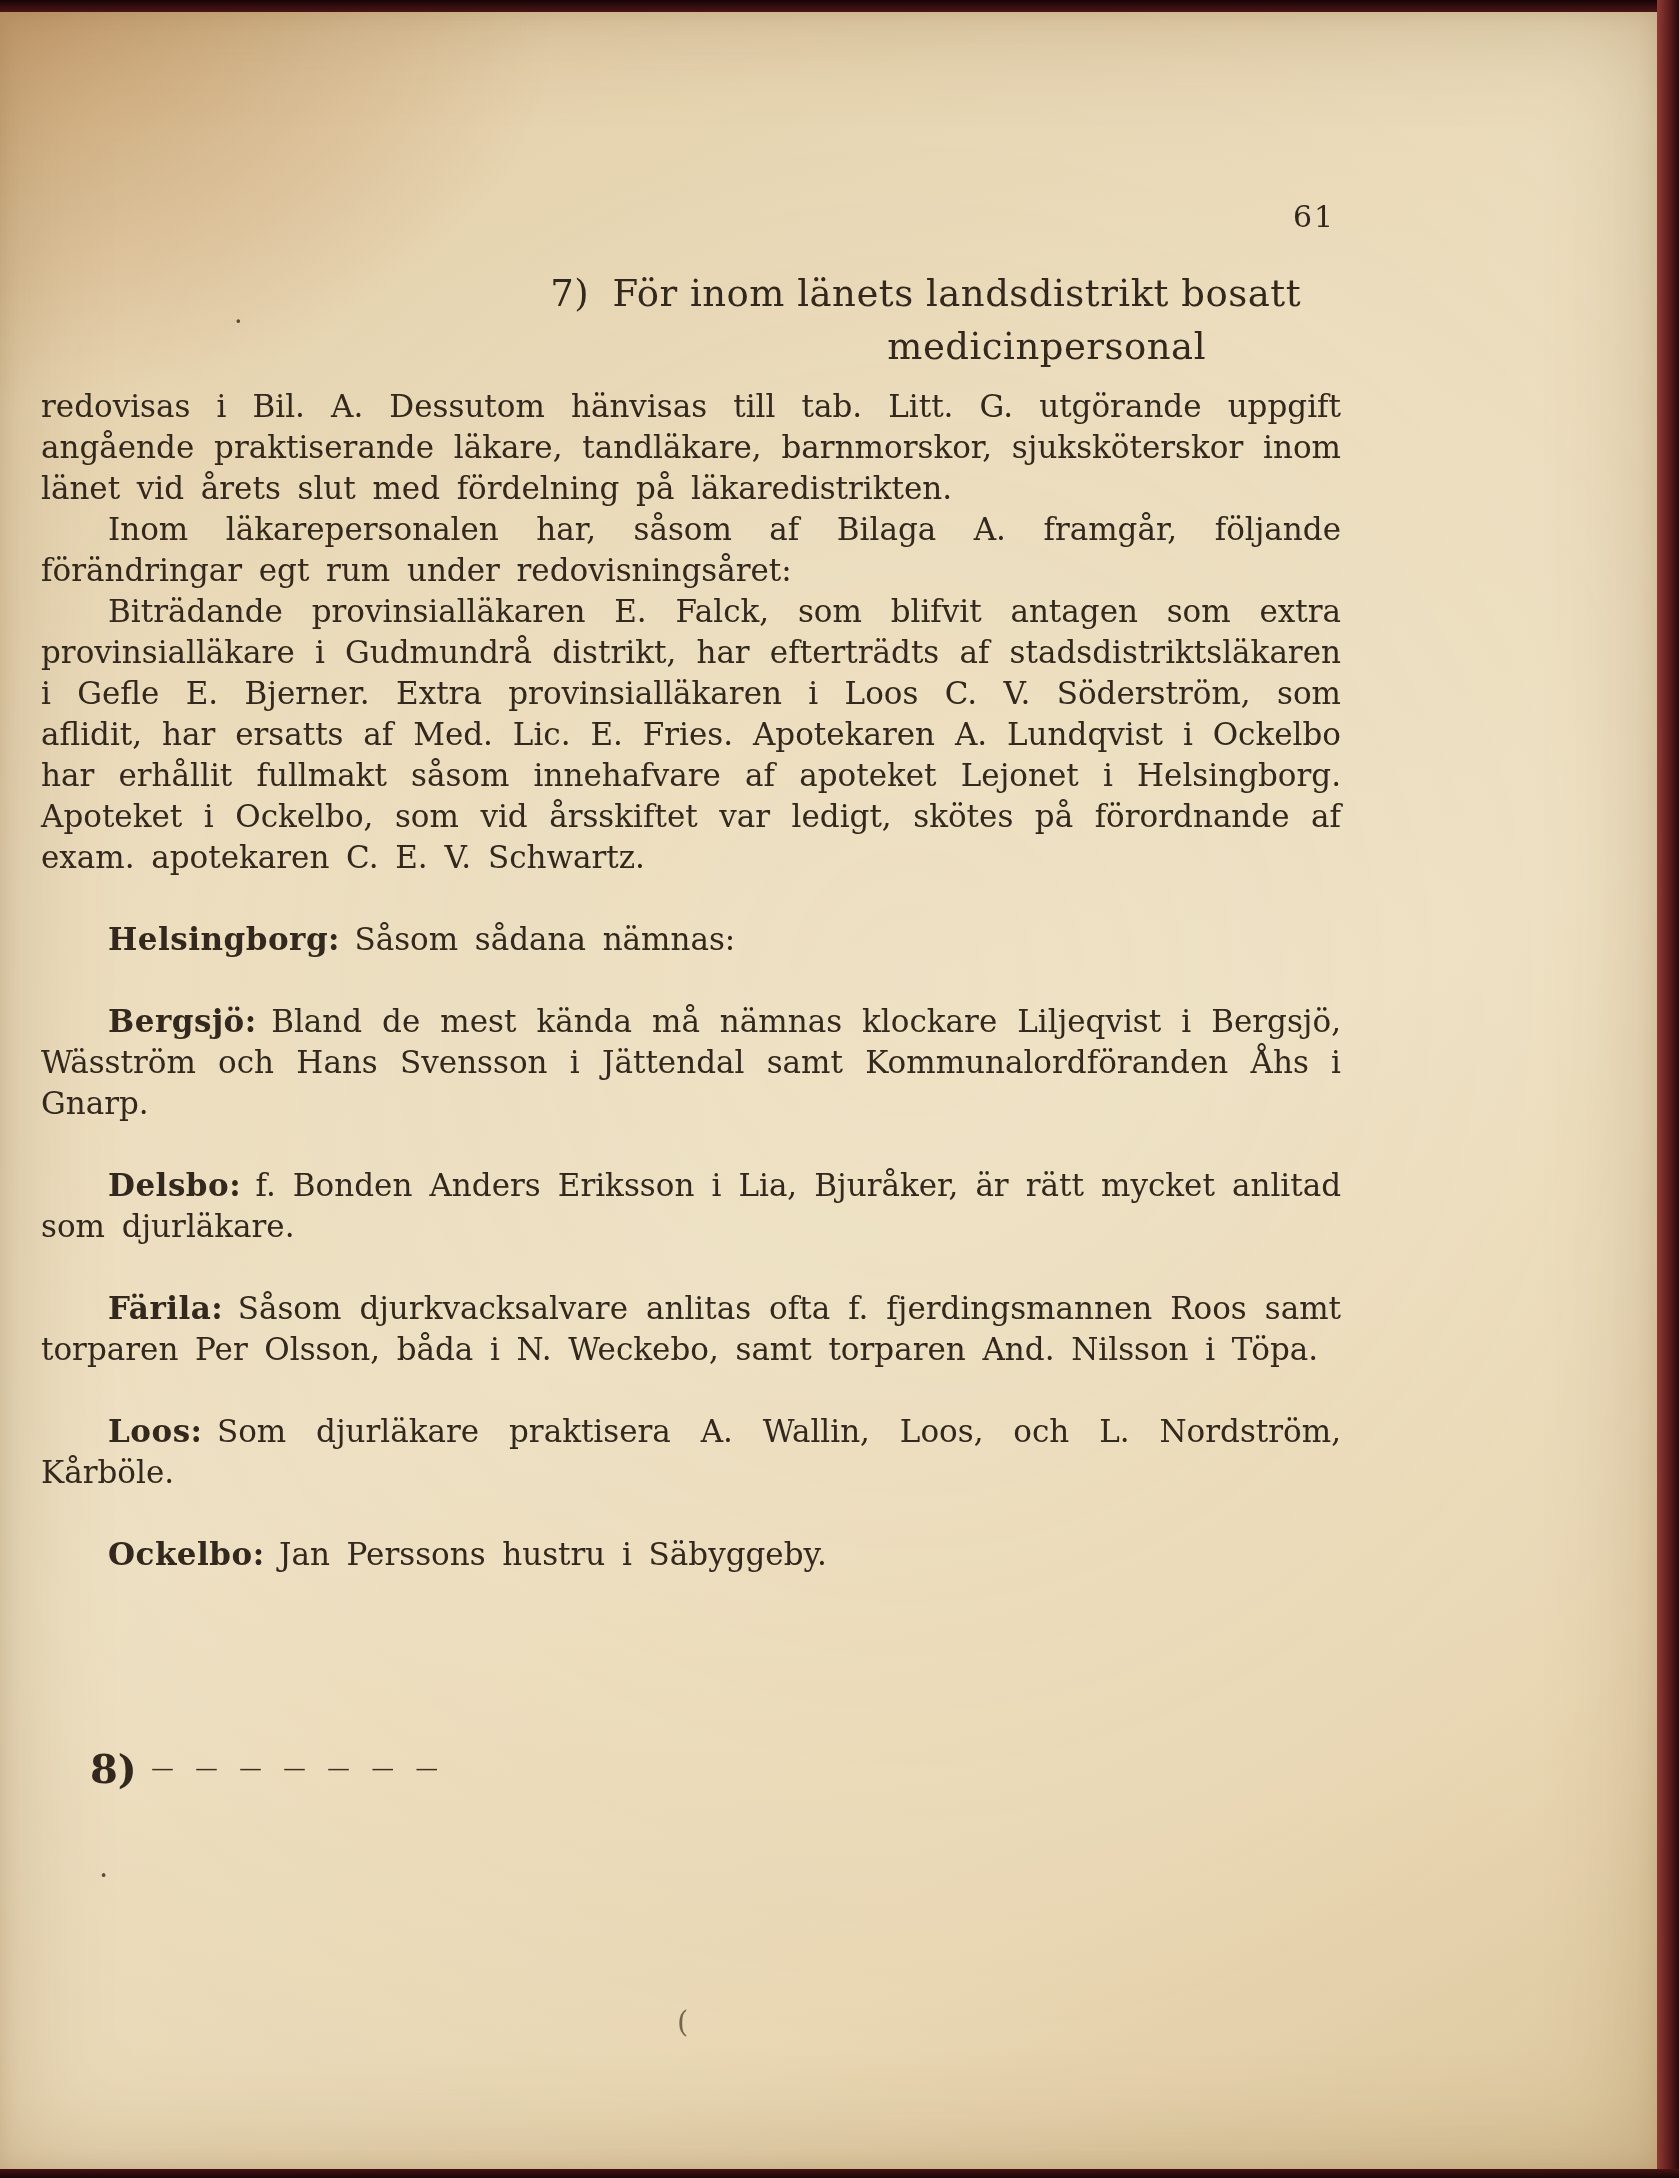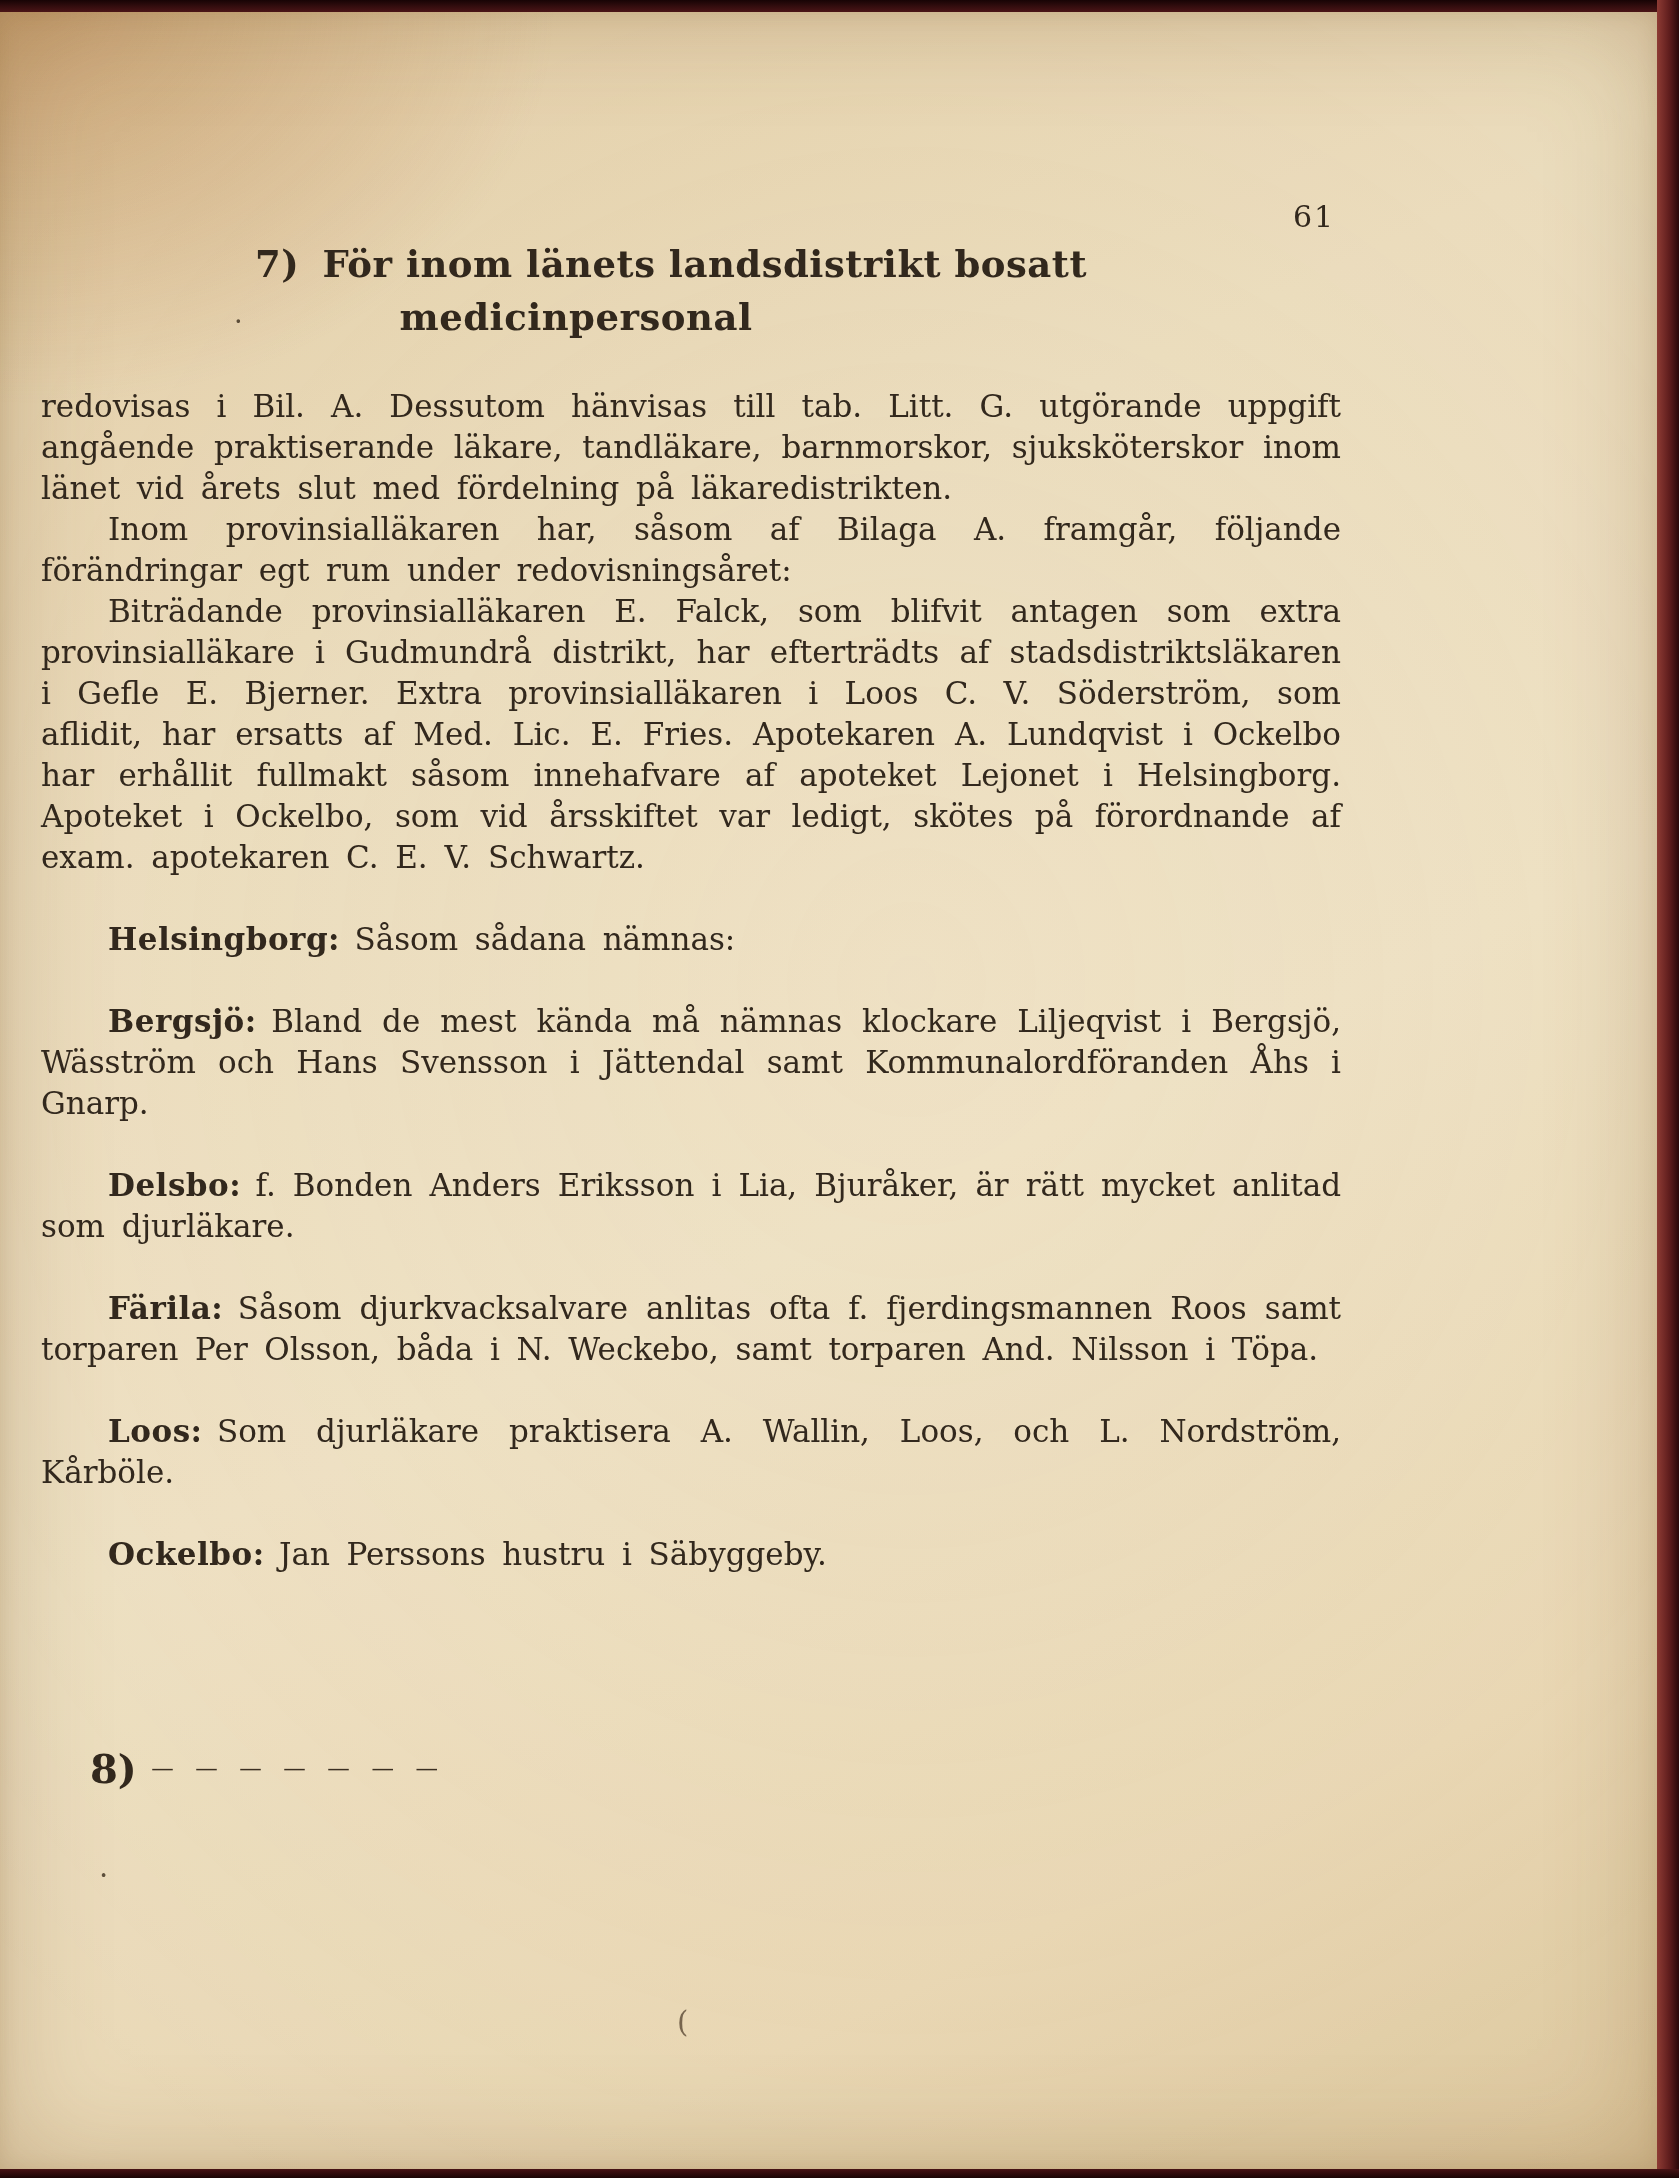--- a/index.html
+++ b/index.html
@@ -40,24 +40,24 @@
     color: #32281d;
   }
   .pagenum {
     position: absolute;
     left: 1293px; top: 187px;
     font-size: 30px;
     letter-spacing: 1.8px;
   }
   .heading {
     position: absolute;
-    left: 41px; top: 226px;
+    left: 41px; top: 255px;
     width: 1260px;
-    text-align: center;
-    font-weight: bold;
+    text-align: right;
+    font-weight: normal;
     font-size: 37px;
     line-height: 53px;
     letter-spacing: 0.5px;
   }
   .heading .hnum { margin-right: 23.4px; }
   .heading .l2 { transform: translateX(-95px); }
   .body-text {
     position: absolute;
     left: 41px; top: 374px;
     width: 1300px;
@@ -111,21 +111,21 @@
 
     <div class="pagenum">61</div>
 
     <div class="heading">
       <div><span class="hnum">7)</span><span>För inom länets landsdistrikt bosatt</span></div>
       <div class="l2">medicinpersonal</div>
     </div>
 
     <div class="body-text">
       <p>redovisas i Bil. A. Dessutom hänvisas till tab. Litt. G. utgörande uppgift angående praktiserande läkare, tandläkare, barnmorskor, sjuksköterskor inom länet vid årets slut med fördelning på läkaredistrikten.</p>
-      <p class="ind">Inom provinsialläkaren har, såsom af Bilaga A. framgår, följande förändringar egt rum under redovisningsåret:</p>
+      <p class="ind">Inom läkarepersonalen har, såsom af Bilaga A. framgår, följande förändringar egt rum under redovisningsåret:</p>
       <p class="ind">Biträdande provinsialläkaren E. Falck, som blifvit antagen som extra provinsialläkare i Gudmundrå distrikt, har efterträdts af stadsdistriktsläkaren i Gefle E. Bjerner. Extra provinsialläkaren i Loos C. V. Söderström, som aflidit, har ersatts af Med. Lic. E. Fries. Apotekaren A. Lundqvist i Ockelbo har erhållit fullmakt såsom innehafvare af apoteket Lejonet i Helsingborg. Apoteket i Ockelbo, som vid årsskiftet var ledigt, skötes på förordnande af exam. apotekaren C. E. V. Schwartz.</p>
 
       <p class="sec"><span class="lead">Helsingborg:</span><span>Såsom sådana nämnas:</span></p>
       <p class="sec"><span class="lead">Bergsjö:</span><span>Bland de mest kända må nämnas klockare Liljeqvist i Bergsjö, Wäsström och Hans Svensson i Jättendal samt Kommunalordföranden Åhs i Gnarp.</span></p>
       <p class="sec"><span class="lead">Delsbo:</span><span>f. Bonden Anders Eriksson i Lia, Bjuråker, är rätt mycket anlitad som djurläkare.</span></p>
       <p class="sec"><span class="lead">Färila:</span><span>Såsom djurkvacksalvare anlitas ofta f. fjerdingsmannen Roos samt torparen Per Olsson, båda i N. Weckebo, samt torparen And. Nilsson i Töpa.</span></p>
       <p class="sec"><span class="lead">Loos:</span><span>Som djurläkare praktisera A. Wallin, Loos, och L. Nordström, Kårböle.</span></p>
       <p class="sec"><span class="lead">Ockelbo:</span><span>Jan Perssons hustru i Säbyggeby.</span></p>
     </div>
 

